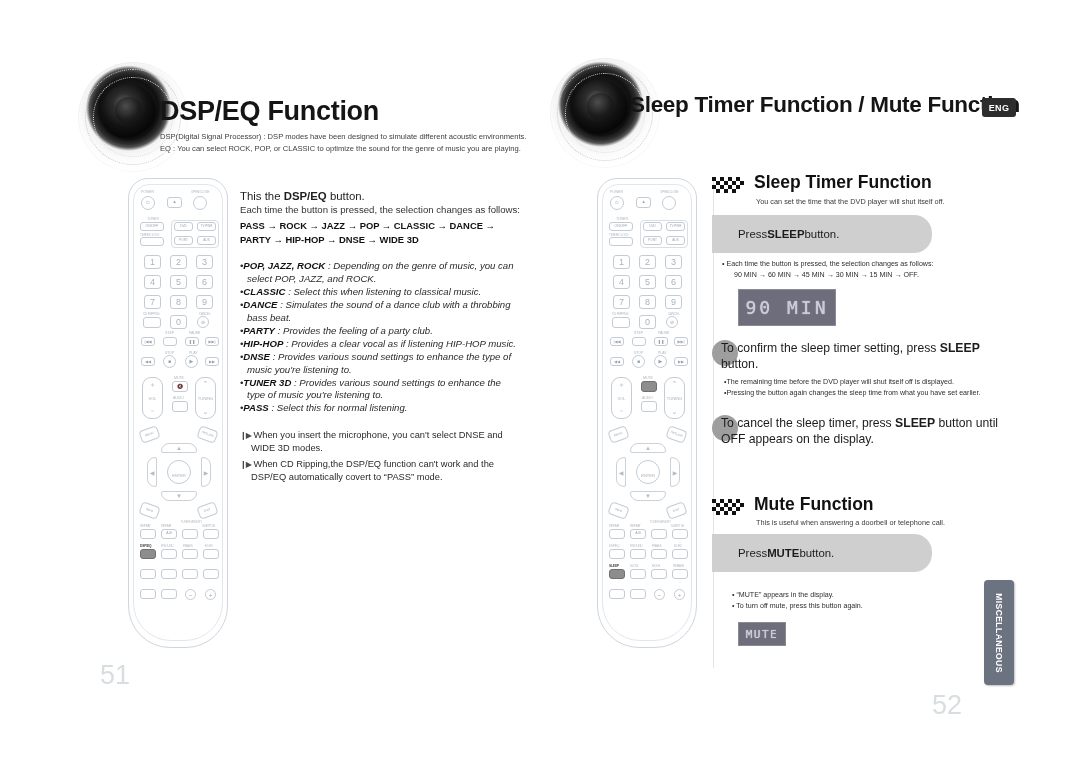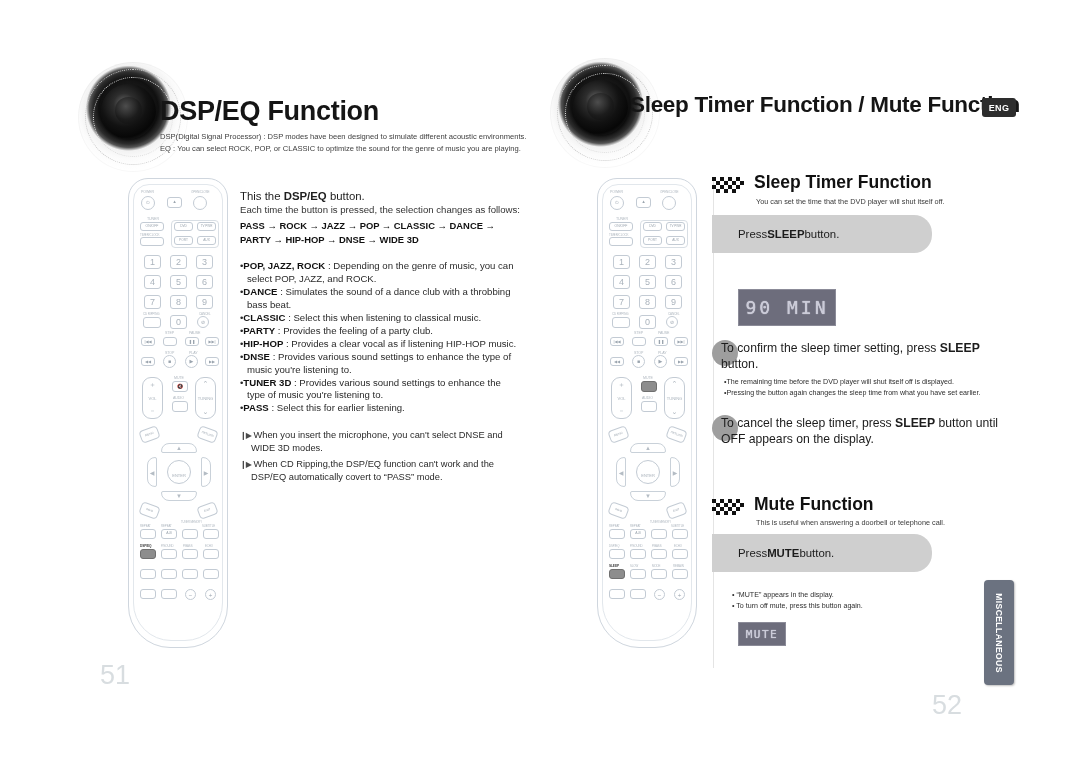--- a/index.html
+++ b/index.html
@@ -192,21 +192,21 @@
     margin: 3px 0 0 0;
   }
   .bullets {
     margin: 13px 0 0 0;
     padding: 0;
     list-style: none;
     font-size: 9.6px;
     color: #2a2a2a;
     line-height: 12.6px;
   }
-  .bullets li { margin-bottom: 0.5px; padding-left: 7px; text-indent: -7px; }
+  .bullets li { margin-bottom: 0.5px; padding-left: 7px; text-indent: -7px; font-style: italic; }
   .bullets li b { font-weight: bold; color: #111; }
   .notes {
     margin: 14px 0 4px 0;
     padding: 0;
     list-style: none;
     font-size: 9.3px;
     color: #2a2a2a;
     line-height: 12.4px;
   }
   .notes li { margin-bottom: 3px; padding-left: 11px; text-indent: -11px; }
@@ -584,27 +584,27 @@
   <div class="txtcol" id="left-body">
     <p class="lead">
       <span>This the </span><b>DSP/EQ</b><span> button.</span>
     </p>
     <p class="sub">Each time the button is pressed, the selection changes as follows:</p>
     <p class="flowline">PASS → ROCK → JAZZ → POP → CLASSIC → DANCE →</p>
     <p class="flowline" style="margin-top:0;">PARTY → HIP-HOP → DNSE → WIDE 3D</p>
 
     <ul class="bullets">
       <li>•<b>POP, JAZZ, ROCK</b><span> : Depending on the genre of music, you can select POP, JAZZ, and ROCK.</span></li>
+      <li>•<b>CLASSIC</b><span> : Select this when listening to classical music.</span></li>
       <li>•<b>DANCE</b><span> : Simulates the sound of a dance club with a throbbing bass beat.</span></li>
-      <li>•<b>CLASSIC</b><span> : Select this when listening to classical music.</span></li>
       <li>•<b>PARTY</b><span> : Provides the feeling of a party club.</span></li>
       <li>•<b>HIP-HOP</b><span> : Provides a clear vocal as if listening HIP-HOP music.</span></li>
       <li>•<b>DNSE</b><span> : Provides various sound settings to enhance the type of music you're listening to.</span></li>
       <li>•<b>TUNER 3D</b><span> : Provides various sound settings to enhance the type of music you're listening to.</span></li>
-      <li>•<b>PASS</b><span> : Select this for earlier listening.</span></li>
+      <li>•<b>PASS</b><span> : Select this for normal listening.</span></li>
     </ul>
 
     <ul class="notes">
       <li><span class="mk">❙▶</span> <span>When you insert the microphone, you can't select DNSE and WIDE 3D modes.</span></li>
       <li><span class="mk">❙▶</span> <span>When CD Ripping,the DSP/EQ function can't work and the DSP/EQ automatically covert to “PASS” mode.</span></li>
     </ul>
   </div>
 
   <div class="vrule"></div>
 
@@ -633,20 +633,24 @@
       <div class="sec-title">Sleep Timer Function</div>
     </div>
     <div class="sec-sub">You can set the time that the DVD player will shut itself off.</div>
 
     <div class="graybar">
       <span>Press </span>
         <b>SLEEP</b>
         <span> button.</span>
     </div>
 
+    <ul class="minilist">
+      <li>• <span>Each time the button is pressed, the selection changes as follows:</span></li>
+      <li style="padding-left:12px; text-indent:0;"><span>90 MIN → 60 MIN → 45 MIN → 30 MIN → 15 MIN → OFF.</span></li>
+    </ul>
 
     <div class="lcd" id="lcd-sleep">90 MIN</div>
 
     <div class="step" style="top:168px; left:0;">
       <div class="step-badge"></div>
       <div class="step-text">
         <span>To confirm the sleep timer setting, press </span><b>SLEEP</b><span> button.</span>
       </div>
       <ul class="minilist" style="margin-top:6px; margin-left:12px;">
         <li>•<span>The remaining time before the DVD player will shut itself off is displayed.</span></li>

